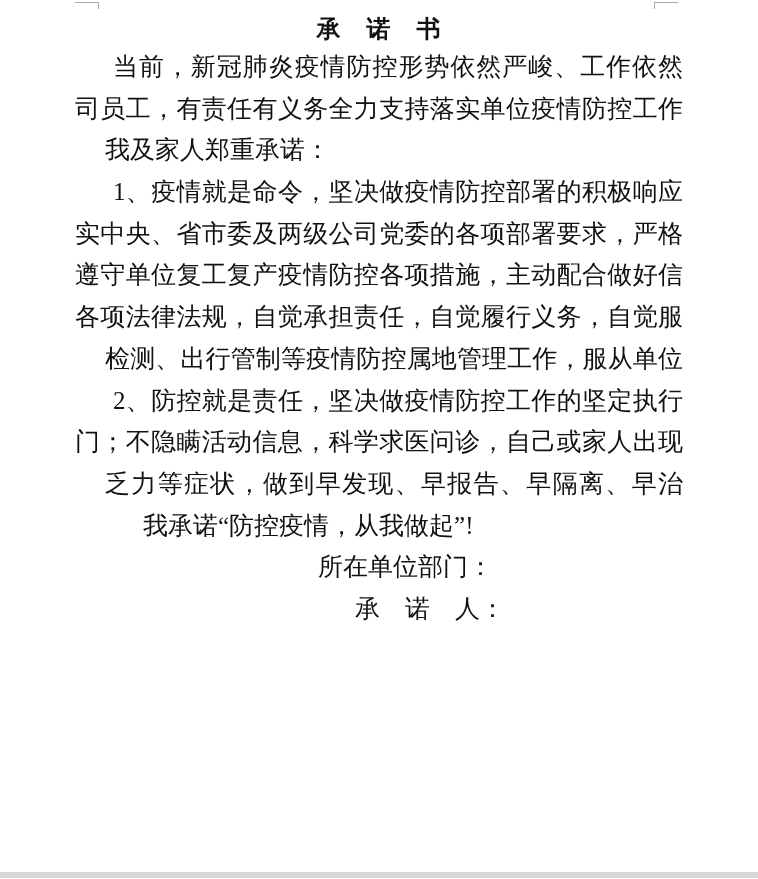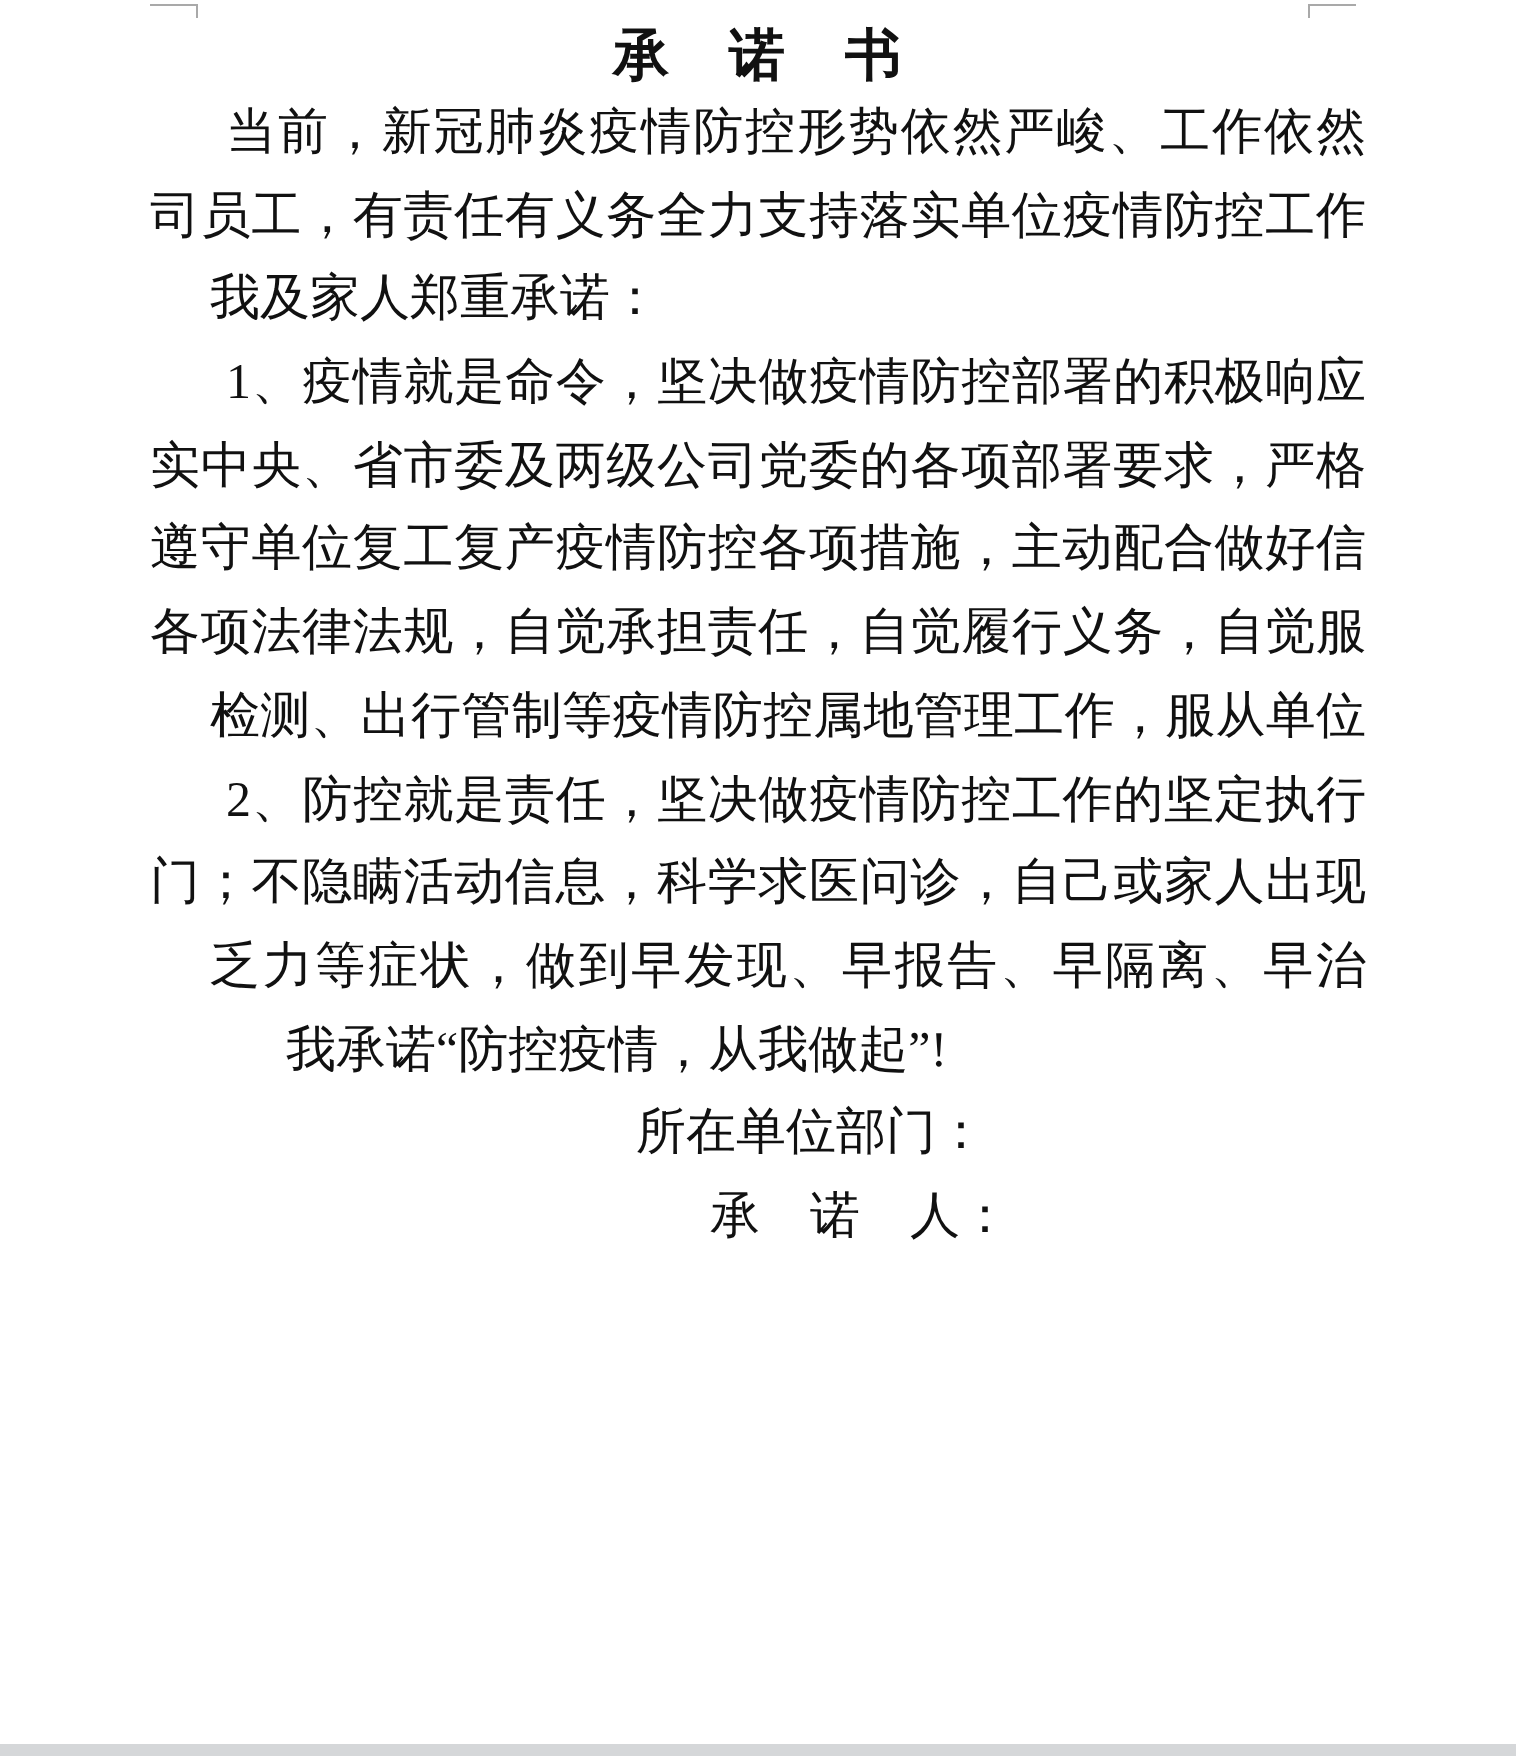--- a/index.html
+++ b/index.html
@@ -33,21 +33,21 @@
     border-top: 1px solid #a9a9a9;
     border-left: 1px solid #a9a9a9;
   }
   .doc {
     position: absolute;
     left: 75px;
     top: 12px;
     width: 608px;
   }
   .doc-title {
-    font-size: 28px;
+    font-size: 24px;
     font-weight: bold;
     text-align: center;
     line-height: 34px;
     height: 34px;
     letter-spacing: 1px;
   }
   .doc-body {
     font-size: 25px;
     line-height: 41.7px;
   }

